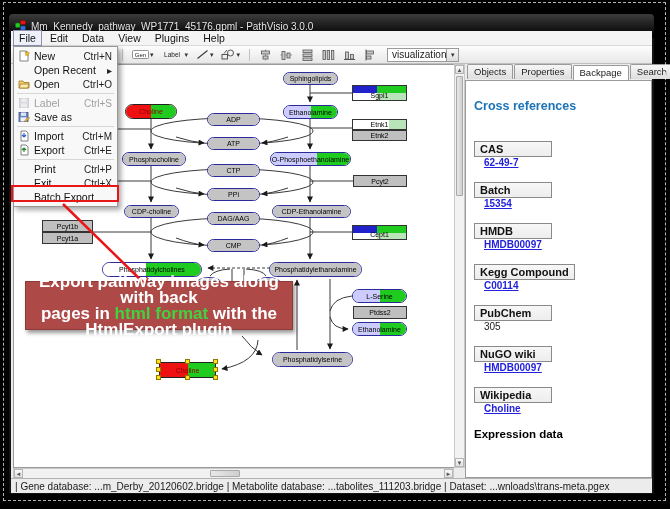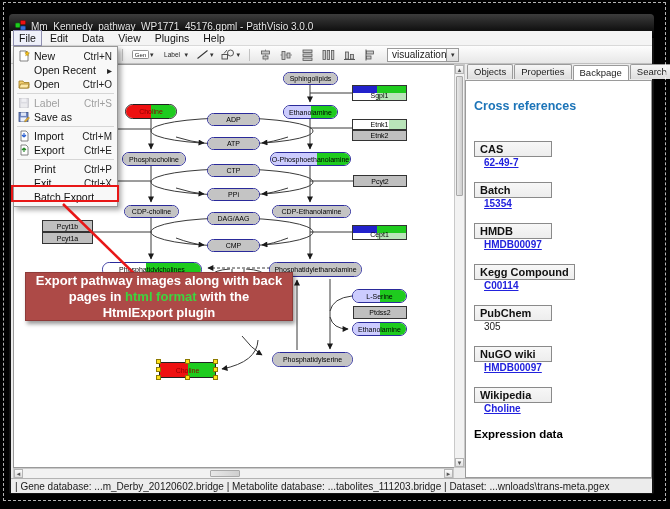--- a/index.html
+++ b/index.html
@@ -58,21 +58,21 @@
   #file-menu{position:absolute;left:13px;top:46px;width:105px;background:#f8f8f8;border:1px solid #979797;box-shadow:3px 3px 5px rgba(0,0,0,.35);z-index:40;padding:2px 0;}
   .fm-item{display:flex;align-items:center;height:14px;padding:0 5px 0 3px;font-size:10.5px;color:#111;}
   .fm-item .fm-ico{width:14px;height:12px;display:flex;align-items:center;justify-content:center;margin-right:3px;flex:none;}
   .fm-item .fm-short{margin-left:auto;font-size:10px;color:#222;}
   .fm-item.disabled,.fm-item.disabled .fm-short{color:#a0a0a0;}
   .fm-sep{border-top:1px solid #d6d6d6;margin:2px 3px;}
   #batch-highlight{position:absolute;left:11px;top:185px;width:108px;height:17px;border:2px solid #e81717;z-index:45;}
 
   
   #red-arrow-svg{position:absolute;left:0;top:0;width:670px;height:509px;pointer-events:none;z-index:48;}
-  #annotation{position:absolute;left:25px;top:272px;width:268px;height:49px;background:#ad4a47;border:1px solid #8d3b39;box-shadow:2px 3px 4px rgba(0,0,0,.4);z-index:50;color:#fff;font-weight:bold;font-size:13px;text-align:center;display:flex;flex-direction:column;justify-content:center;line-height:16px;}
+  #annotation{position:absolute;left:25px;top:281px;width:268px;height:49px;background:#ad4a47;border:1px solid #8d3b39;box-shadow:2px 3px 4px rgba(0,0,0,.4);z-index:50;color:#fff;font-weight:bold;font-size:17px;text-align:center;display:flex;flex-direction:column;justify-content:center;line-height:16px;}
   #annotation .hl{color:#3fd43f;}
   a{text-decoration:underline;}
 </style>
 </head>
 <body>
 
 <div id="stage">
   <div id="win"></div>
 
   <div id="titlebar">

